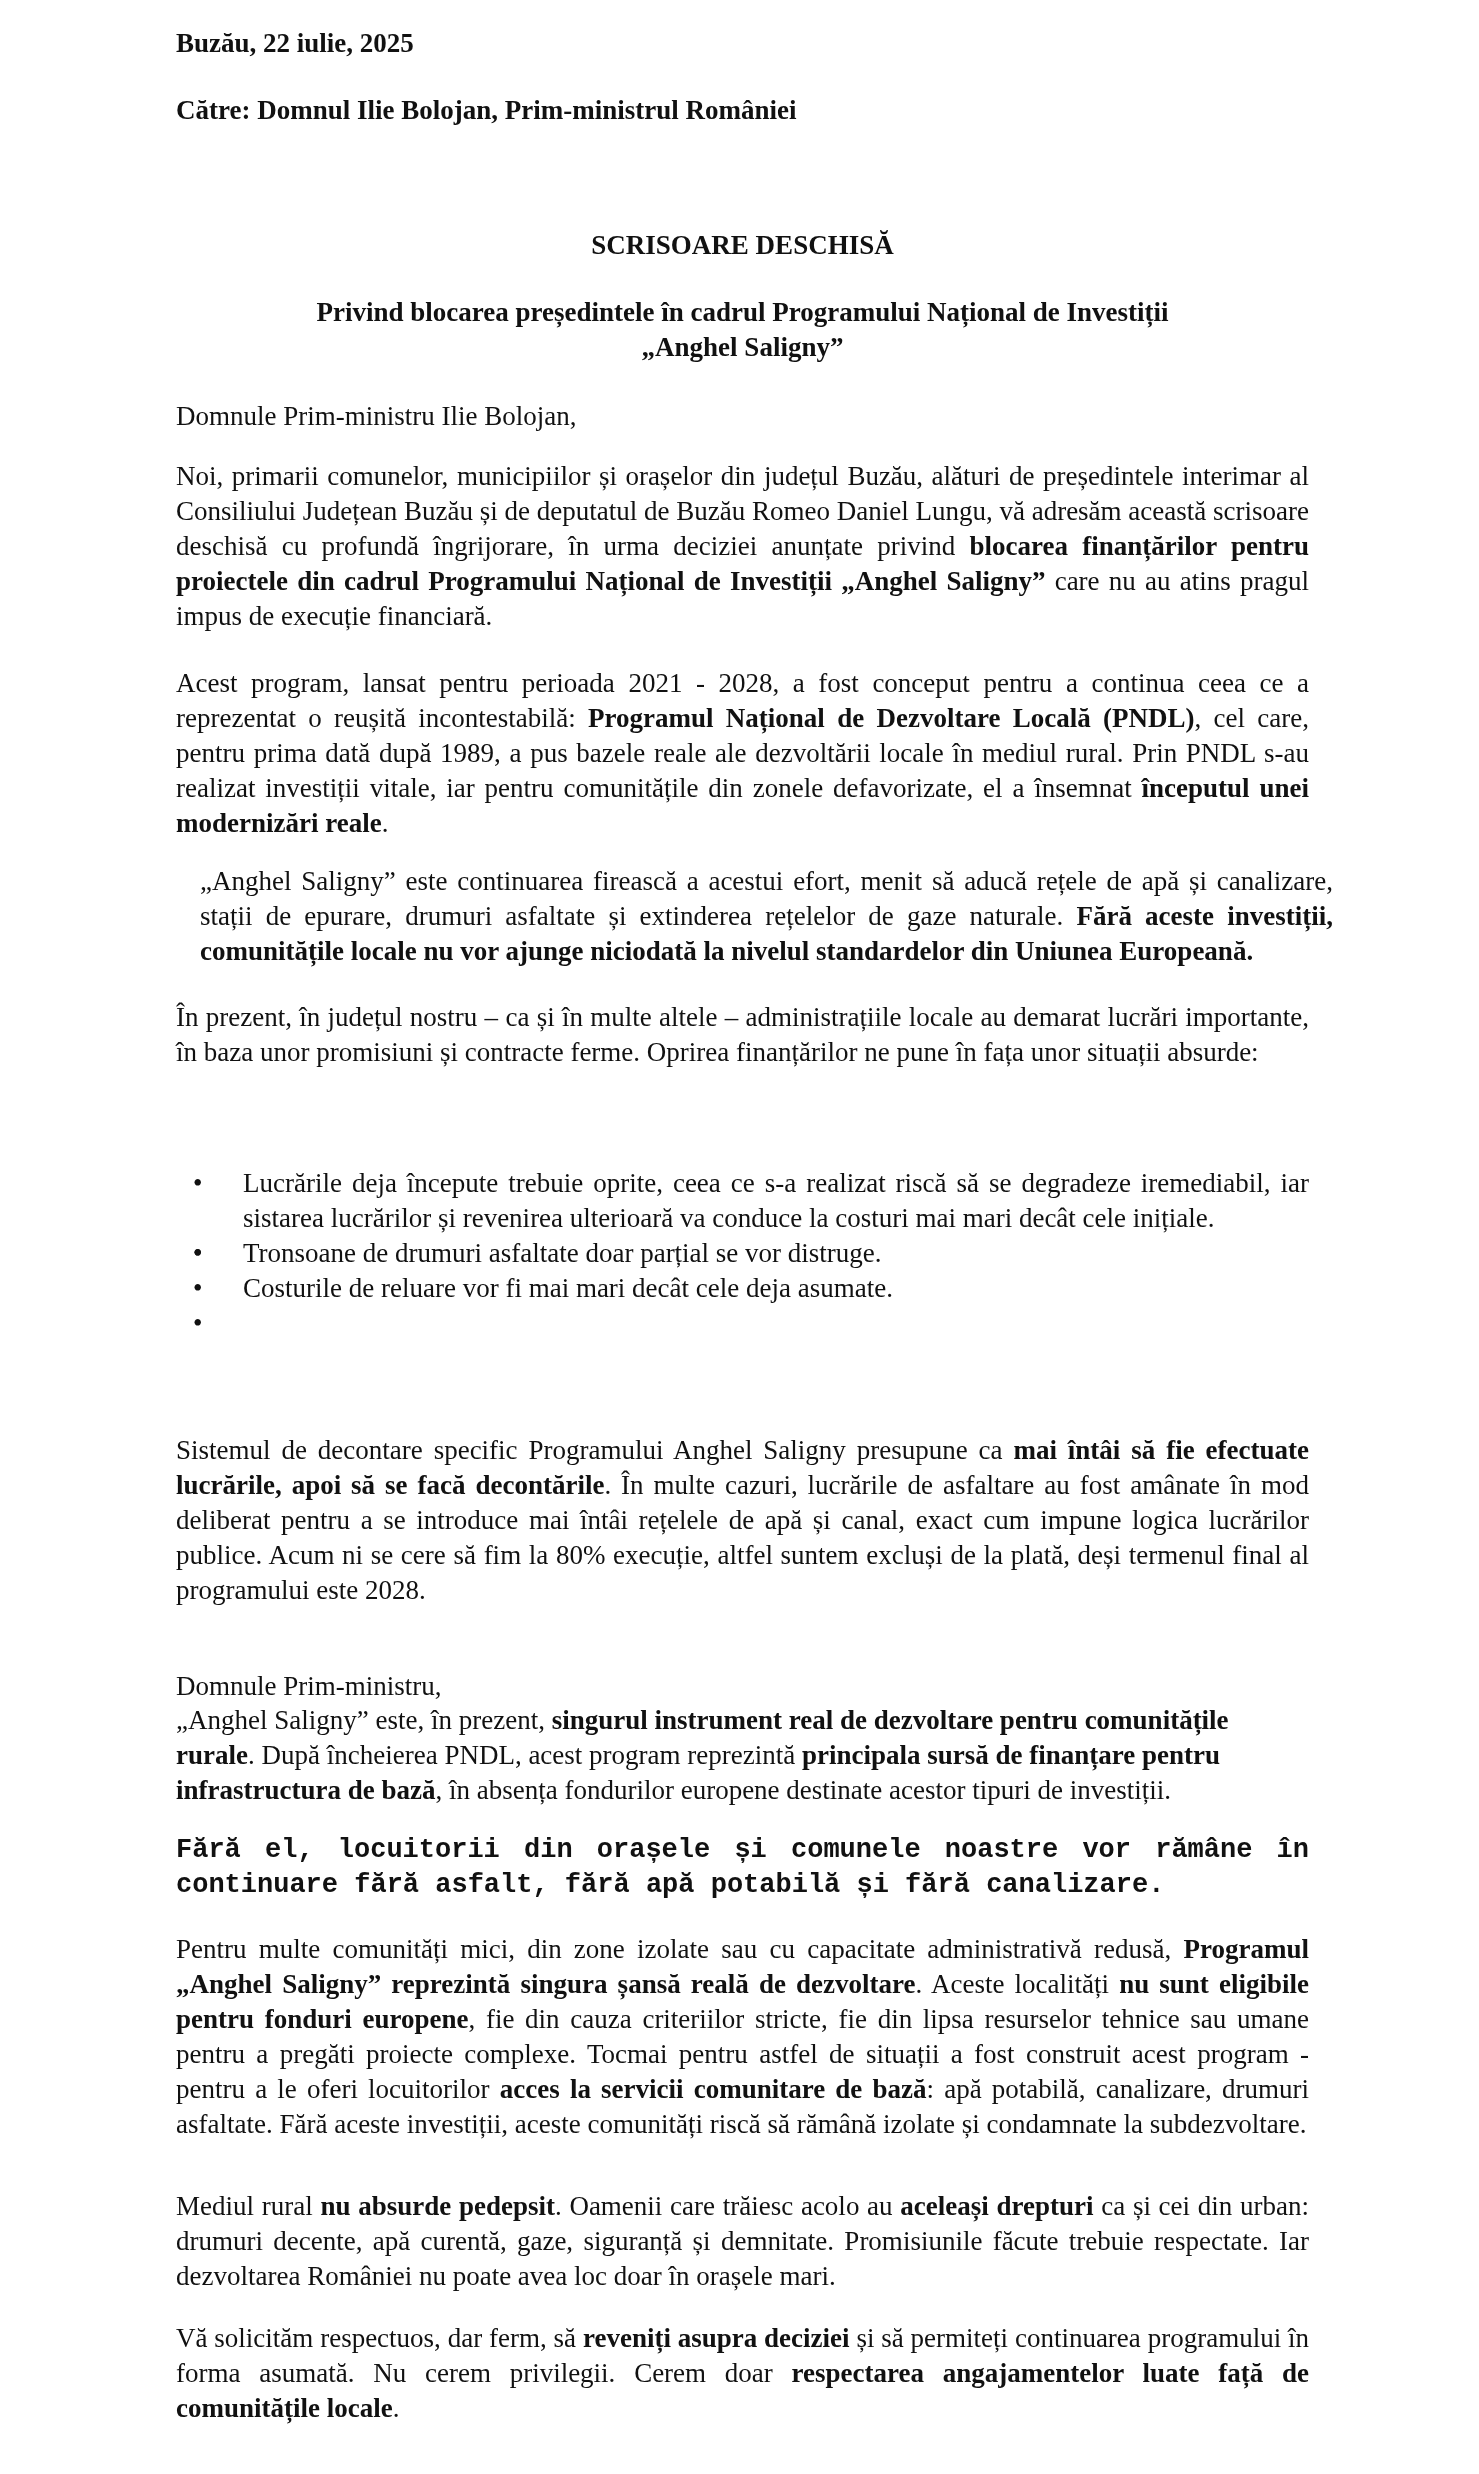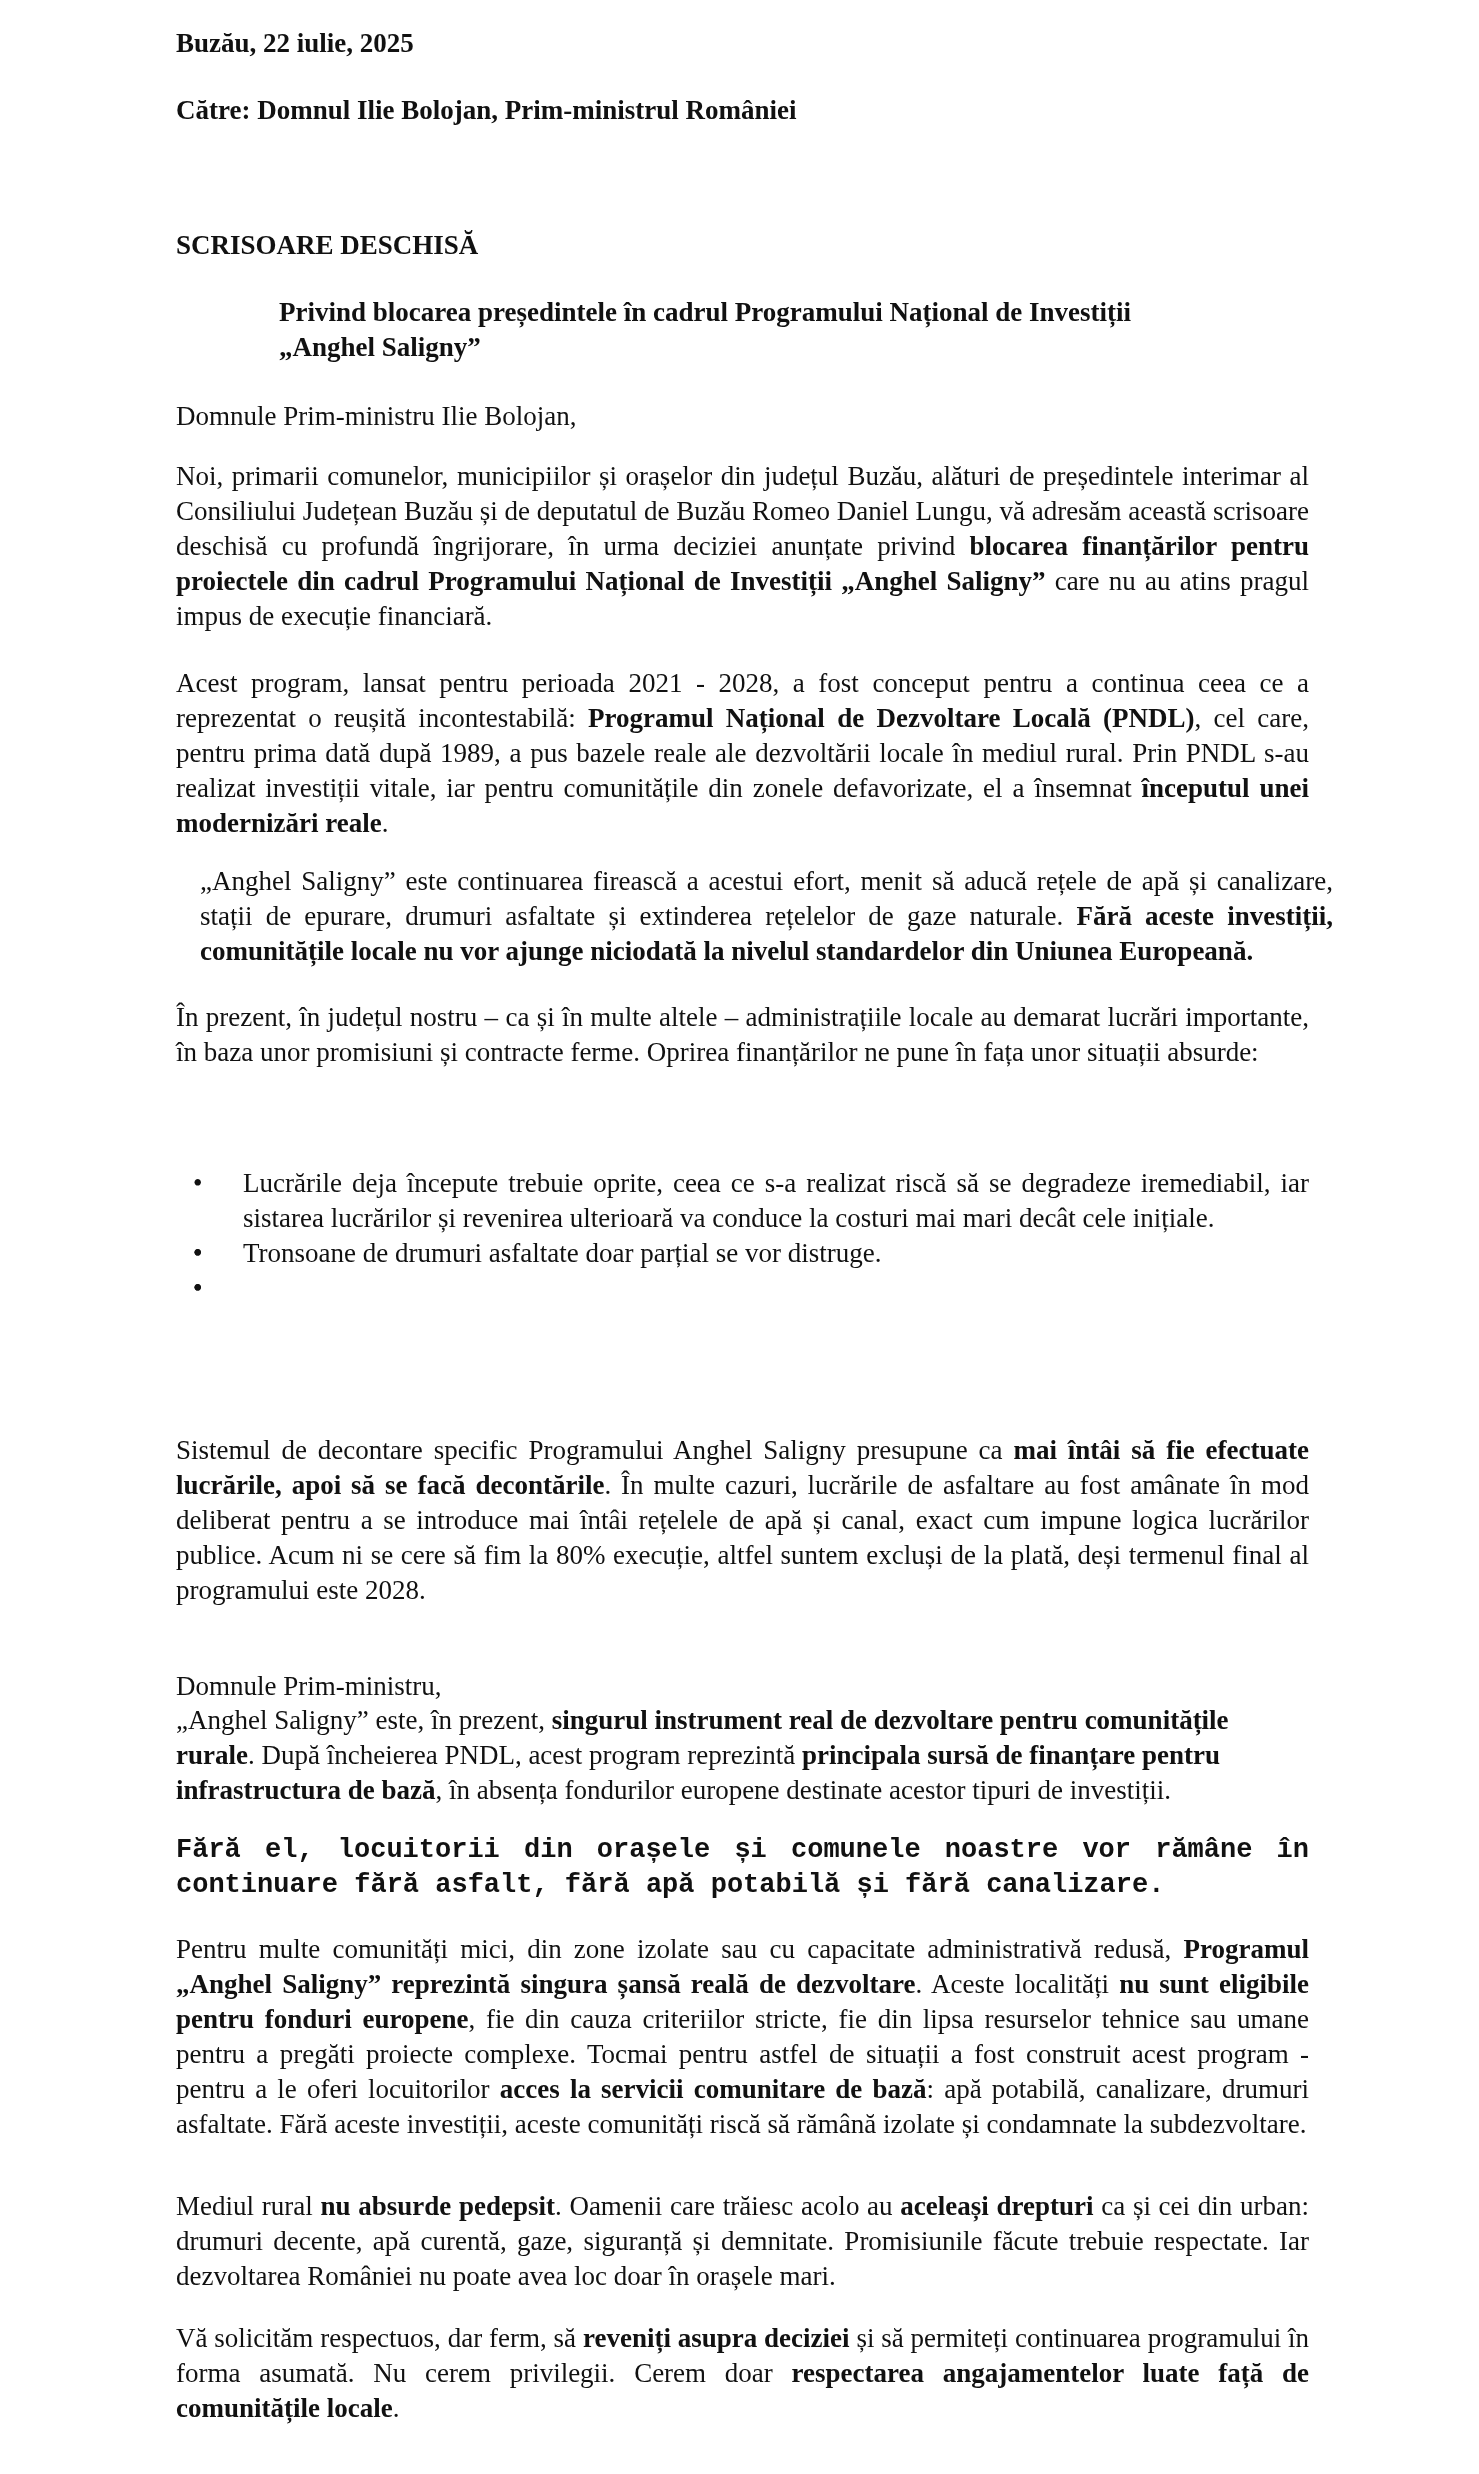--- a/index.html
+++ b/index.html
@@ -1,21 +1,21 @@
 <!DOCTYPE html>
 <html style="font-size:15px"><head>
 <meta charset="utf-8">
 <style>
   html, body { margin: 0; padding: 0; background: #ffffff; }
   body { width: 1480px; height: 2475px; position: relative; overflow: hidden;
          font-family: "Liberation Serif", "DejaVu Serif", serif; color: #111; }
   .page { position: absolute; left: 176px; top: 0; width: 1133px; }
   .line { position: absolute; left: 0; width: 1133px; font-size: 27px; line-height: 35px; }
   .b { font-weight: bold; }
-  .center { }
+  .center { text-align: center; }
   .just { text-align: justify; text-align-last: left; }
   p { margin: 0; }
   ul.bullets { margin: 0; padding: 0 0 0 67px; list-style: none; }
   ul.bullets li { position: relative; font-size: 27px; line-height: 35px; text-align: justify; text-align-last: left; }
   ul.bullets li .dot { position: absolute; left: -50px; top: 0; }
 </style>
 </head>
 <body>
 
 <div class="page">
@@ -42,21 +42,21 @@
 
   <p class="line just" style="top:1000px;">
     <span>În prezent, în județul nostru – ca și în multe altele – administrațiile locale au demarat lucrări importante, în baza unor promisiuni și contracte ferme. Oprirea finanțărilor ne pune în fața unor situații absurde:</span>
   </p>
 
   <div class="line" style="top:1166px;">
     <ul class="bullets">
       <li><span class="dot">•</span><span>Lucrările deja începute trebuie oprite, ceea ce s-a realizat riscă să se degradeze iremediabil, iar sistarea lucrărilor și revenirea ulterioară va conduce la costuri mai mari decât cele inițiale.</span></li>
       <li><span class="dot">•</span></li>
       <li><span class="dot">•</span><span>Tronsoane de drumuri asfaltate doar parțial se vor distruge.</span></li>
-      <li><span class="dot">•</span></li>
+      <li><span class="dot">•</span><span>Costurile de reluare vor fi mai mari decât cele deja asumate.</span></li>
       <li><span class="dot">•</span></li>
     </ul>
   </div>
 
   <p class="line just" style="top:1433px;">
     <span>Sistemul de decontare specific Programului Anghel Saligny presupune ca </span><span class="b">mai întâi să fie efectuate lucrările, apoi să se facă decontările</span><span>. În multe cazuri, lucrările de asfaltare au fost amânate în mod deliberat pentru a se introduce mai întâi rețelele de apă și canal, exact cum impune logica lucrărilor publice. Acum ni se cere să fim la 80% execuție, altfel suntem excluși de la plată, deși termenul final al programului este 2028.</span>
   </p>
 
   <div class="line" style="top:1669px;">Domnule Prim-ministru,</div>
 

